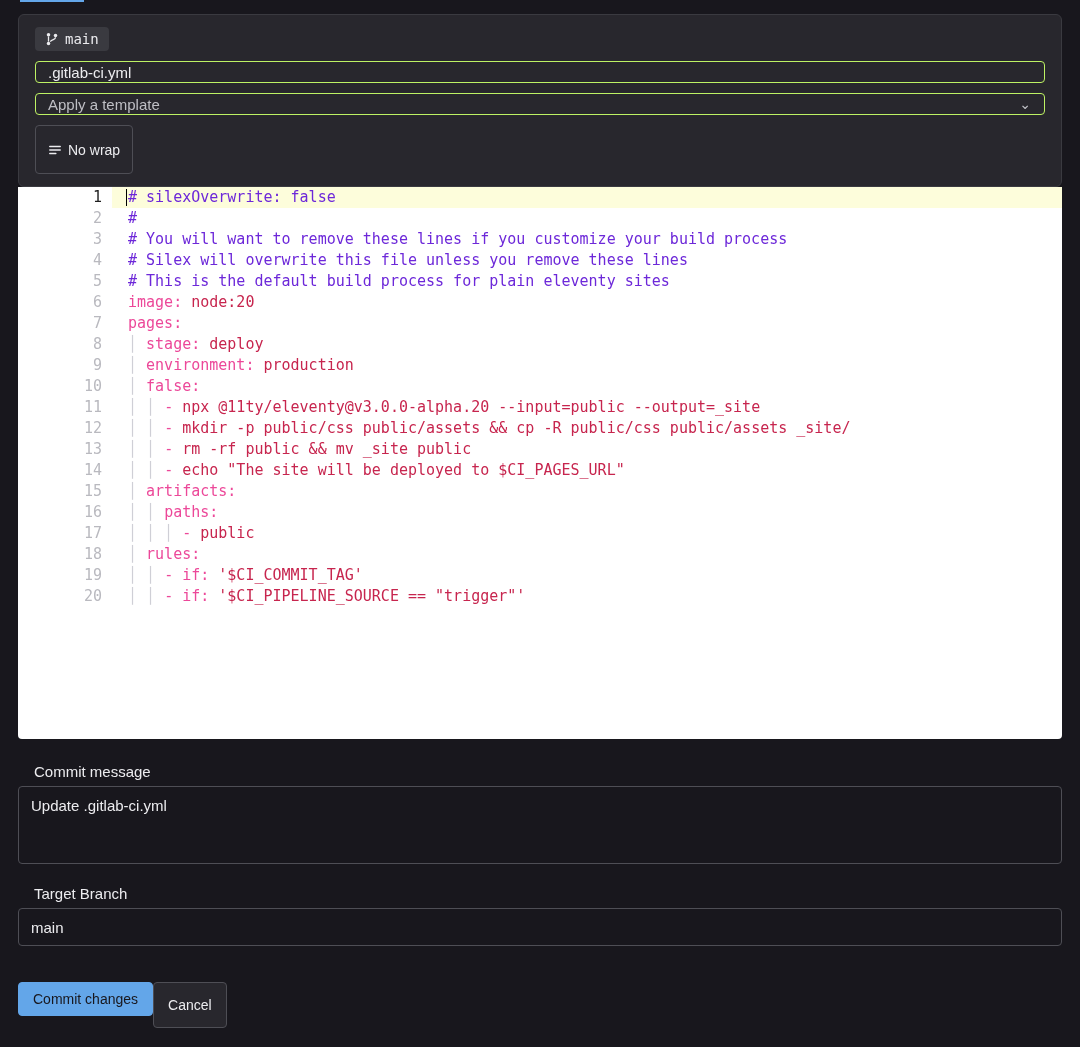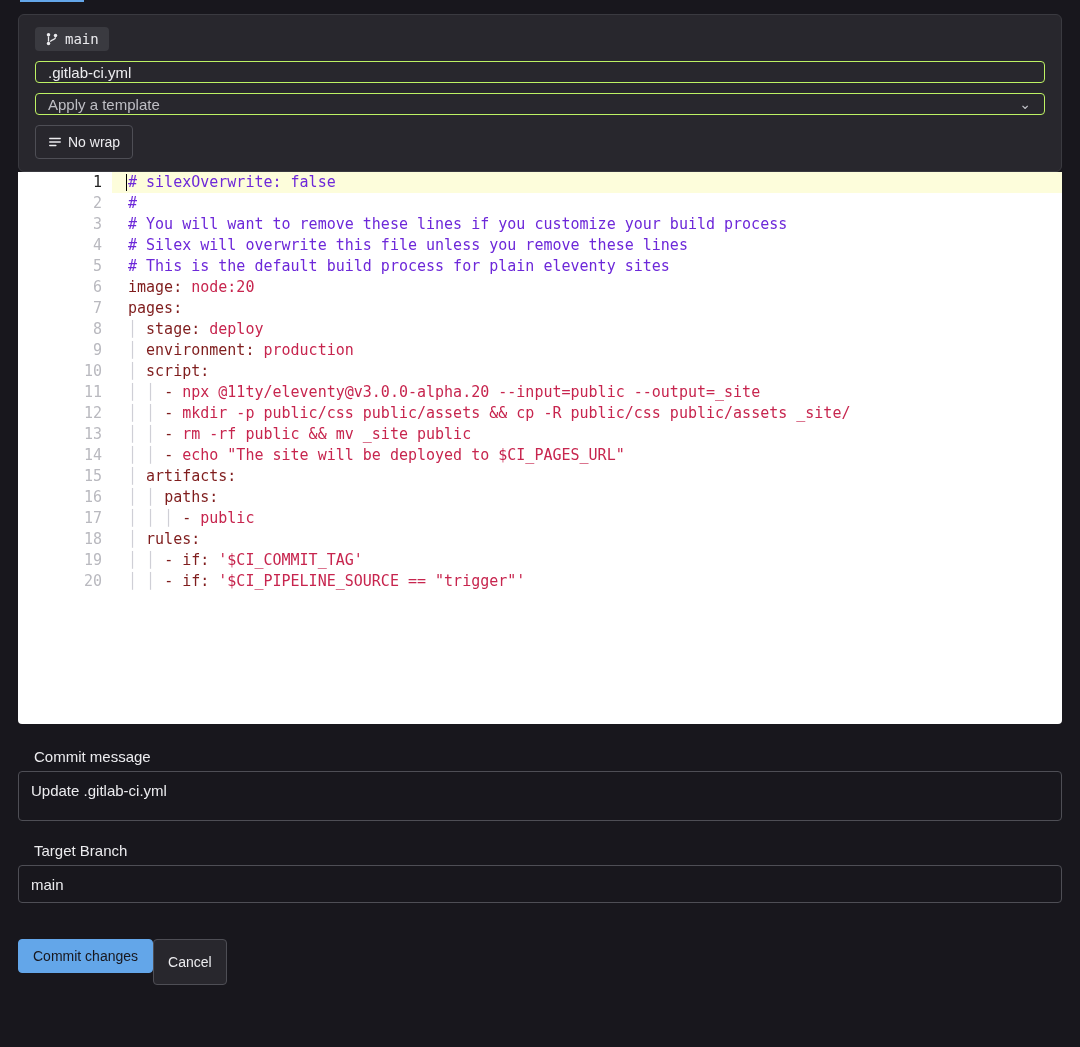--- a/index.html
+++ b/index.html
@@ -51,21 +51,21 @@
     padding: 0 12px;
     font-size: 15px;
   }
   .select-wrap { position: relative; }
   .select-wrap .chev { position: absolute; right: 14px; top: 50%; transform: translateY(-20%); color: #bfbfc5; pointer-events:none;}
   .field.select { color: #bfbfc5; cursor: pointer; text-align: left; }
   .btn {
     display: inline-flex;
     align-items: center;
     gap: 6px;
-    height: 34px;
+    height: 49px;
     padding: 0 12px;
     border: 1px solid #4e4e55;
     border-radius: 4px;
     background: #28272d;
     color: #ececef;
     font-size: 14px;
     cursor: pointer;
   }
   .btn svg { width: 14px; height: 14px; stroke: #ececef; fill: none; }
   .toolbar-row { margin: 10px 0 12px 0; }
@@ -95,40 +95,40 @@
     background: #fdfddb;
   }
   .code .line.current::before {
     content: "";
     position: absolute;
     left: 14px; top: 2px;
     width: 1px; height: 17px;
     background: #000;
   }
   .tok-comment { color: #6d28d9; }
-  .tok-key { color: #7f1d1d; }
+  .tok-key { color: #ec4899; }
   .tok-val { color: #c7254e; }
   .tok-str { color: #c7254e; }
   .indent-guide { color: #cfcfd6; }
 
   
   .form-section { padding: 18px; }
   .form-label { font-size: 15px; color: #ececef; margin: 6px 16px; display:block;}
   textarea.bigfield, input.bigfield {
     width: 100%;
     background: #18171d;
     border: 1px solid #4e4e55;
     border-radius: 4px;
     color: #ececef;
     padding: 10px 12px;
     font-size: 15px;
     resize: none;
     font-family: inherit;
   }
-  textarea.bigfield { height: 50px; }
+  textarea.bigfield { height: 78px; }
   input.bigfield { height: 38px; }
 
   .actions { padding: 0 18px 18px 18px; display:flex; margin-top: 18px;}
   .btn-primary {
     background: #63a6e9;
     border: 1px solid #63a6e9;
     color: #18171d;
     font-weight: 500;
     height: 34px;
     padding: 0 14px;
@@ -210,21 +210,21 @@
   <div class="code" id="code">
       <div class="line current"><span class="tok-comment"># silexOverwrite: false</span></div>
       <div class="line"><span class="tok-comment">#</span></div>
       <div class="line"><span class="tok-comment"># You will want to remove these lines if you customize your build process</span></div>
       <div class="line"><span class="tok-comment"># Silex will overwrite this file unless you remove these lines</span></div>
       <div class="line"><span class="tok-comment"># This is the default build process for plain eleventy sites</span></div>
       <div class="line"><span class="tok-key">image: </span><span class="tok-val">node:20</span></div>
       <div class="line"><span class="tok-key">pages:</span></div>
       <div class="line"><span class="indent-guide">│ </span><span class="tok-key">stage: </span><span class="tok-val">deploy</span></div>
       <div class="line"><span class="indent-guide">│ </span><span class="tok-key">environment: </span><span class="tok-val">production</span></div>
-      <div class="line"><span class="indent-guide">│ </span><span class="tok-key">script:</span></div>
+      <div class="line"><span class="indent-guide">│ </span><span class="tok-key">false:</span></div>
       <div class="line"><span class="indent-guide">│ │ </span><span class="tok-key">- </span><span class="tok-val">npx @11ty/eleventy@v3.0.0-alpha.20 --input=public --output=_site</span></div>
       <div class="line"><span class="indent-guide">│ │ </span><span class="tok-key">- </span><span class="tok-val">mkdir -p public/css public/assets &amp;&amp; cp -R public/css public/assets _site/</span></div>
       <div class="line"><span class="indent-guide">│ │ </span><span class="tok-key">- </span><span class="tok-val">rm -rf public &amp;&amp; mv _site public</span></div>
       <div class="line"><span class="indent-guide">│ │ </span><span class="tok-key">- </span><span class="tok-val">echo "The site will be deployed to $CI_PAGES_URL"</span></div>
       <div class="line"><span class="indent-guide">│ </span><span class="tok-key">artifacts:</span></div>
       <div class="line"><span class="indent-guide">│ │ </span><span class="tok-key">paths:</span></div>
       <div class="line"><span class="indent-guide">│ │ │ </span><span class="tok-key">- </span><span class="tok-val">public</span></div>
       <div class="line"><span class="indent-guide">│ </span><span class="tok-key">rules:</span></div>
       <div class="line"><span class="indent-guide">│ │ </span><span class="tok-key">- if: </span><span class="tok-str">'$CI_COMMIT_TAG'</span></div>
       <div class="line"><span class="indent-guide">│ │ </span><span class="tok-key">- if: </span><span class="tok-str">'$CI_PIPELINE_SOURCE == "trigger"'</span></div>

